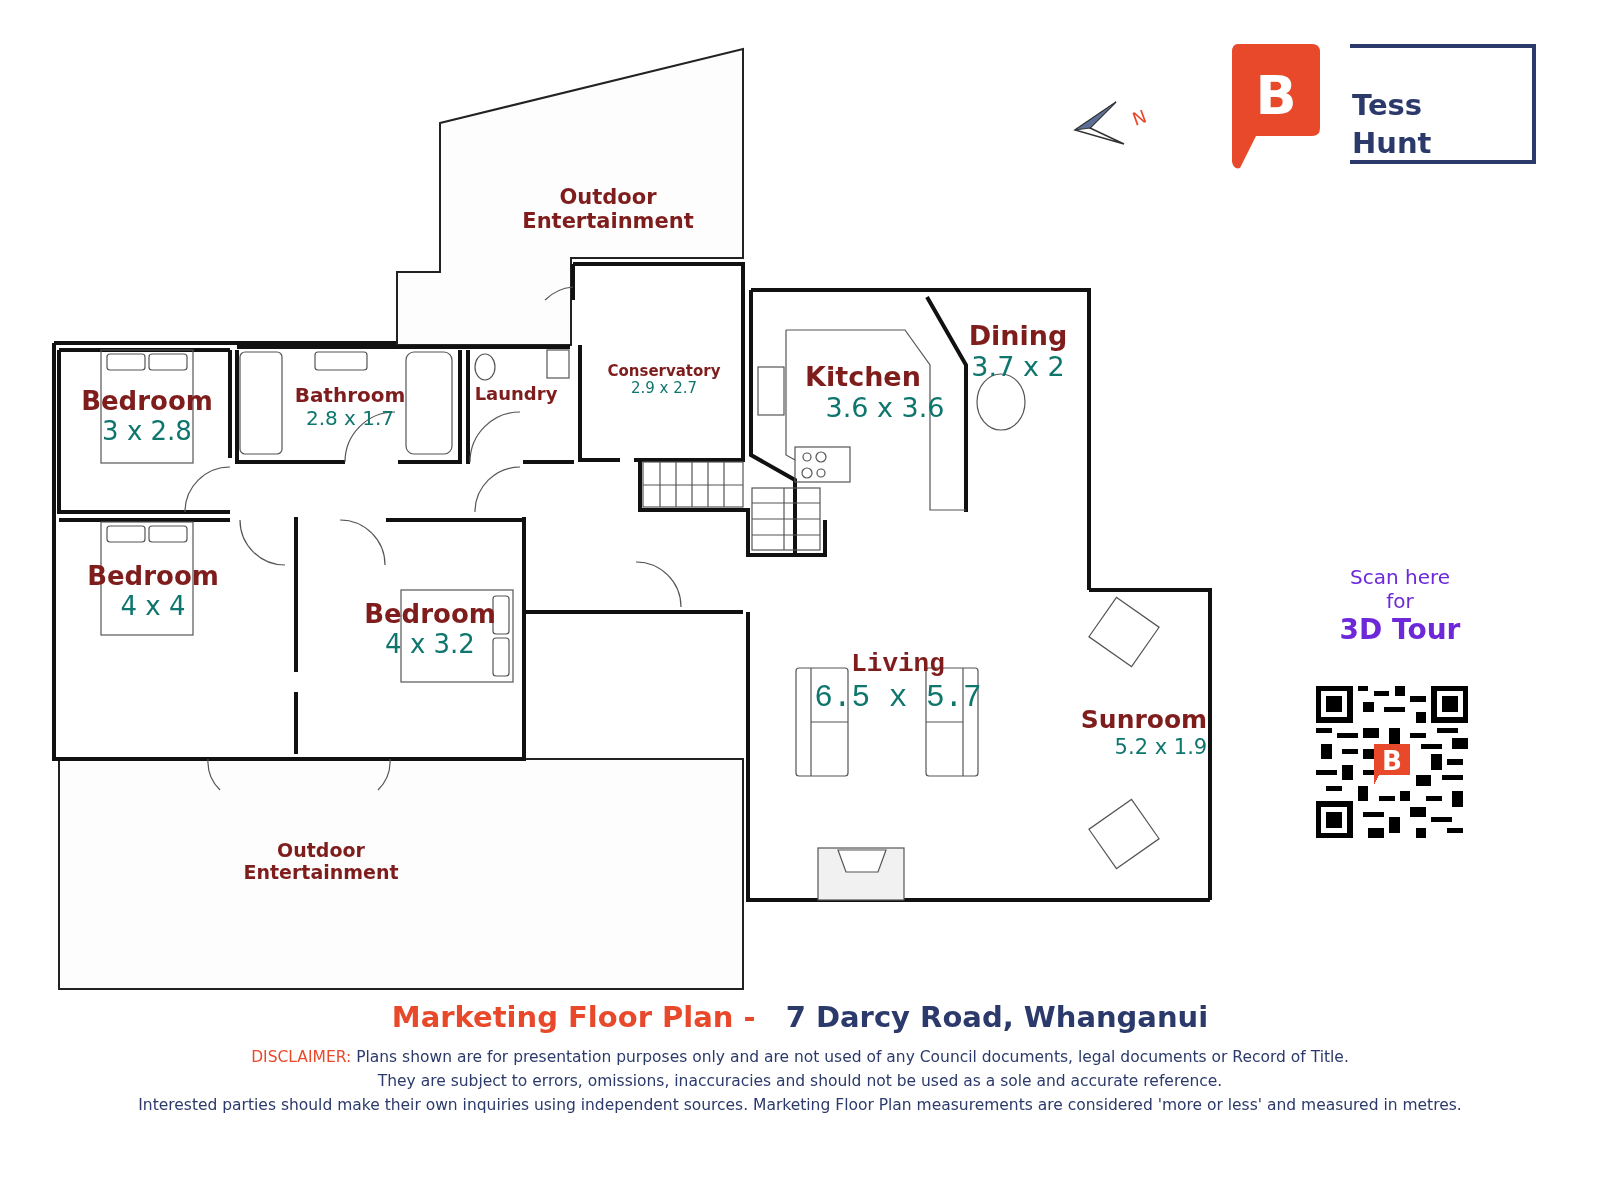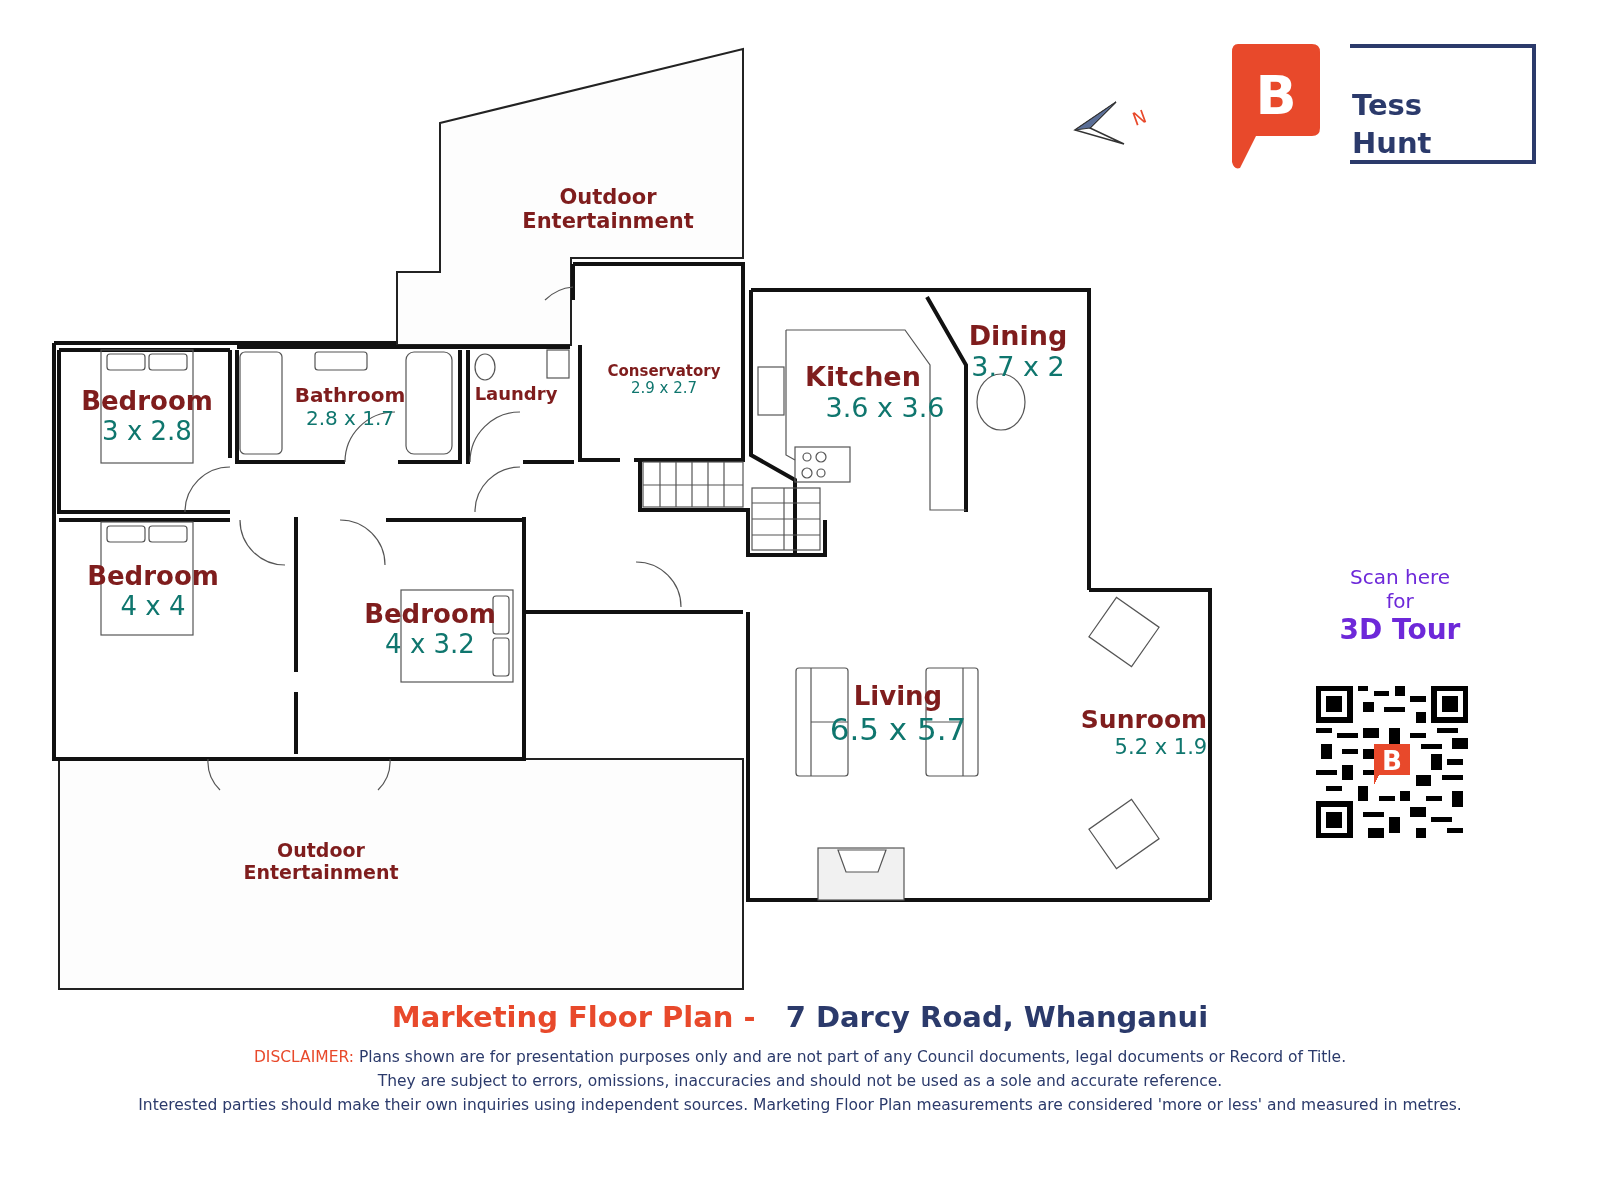--- a/index.html
+++ b/index.html
@@ -180,21 +180,21 @@
 <div class="lbl" style="left:153px; top:562px;">
   <div class="name" style="font-size:26px;">Bedroom</div>
   <div class="dim" style="font-size:26px;">4 x 4</div>
 </div>
 
 <div class="lbl" style="left:430px; top:600px;">
   <div class="name" style="font-size:26px;">Bedroom</div>
   <div class="dim" style="font-size:26px;">4 x 3.2</div>
 </div>
 
-<div class="lbl" style="left:898px; top:682px;">
+<div class="lbl" style="left:898px; top:650px;font-family:Liberation Mono, monospace;">
   <div class="name" style="font-size:26px;">Living</div>
   <div class="dim" style="font-size:31px;">6.5 x 5.7</div>
 </div>
 
 <div class="lbl" style="left:1144px; top:706px;">
   <div class="name" style="font-size:25px;">Sunroom</div>
   <div class="dim" style="font-size:21px;text-align:right;">5.2 x 1.9</div>
 </div>
 
 <div class="lbl name" style="left:321px; top:840px; font-size:19px;">
@@ -273,16 +273,16 @@
   <rect x="11" y="11" width="7" height="6" fill="#e8492b"></rect>
   <polygon points="11,17 12,17 11,19" fill="#e8492b"></polygon>
   <text x="14.5" y="16" text-anchor="middle" font-family="DejaVu Sans, sans-serif" font-weight="bold" font-size="5" fill="#fff">B</text>
 </svg>
 
 <div class="footer-title">
   <span class="red">Marketing Floor Plan - </span><span class="navy">7 Darcy Road, Whanganui</span>
 </div>
 <div class="disc" style="top:1048px;">
   <span class="red">DISCLAIMER:</span>
-  <span>Plans shown are for presentation purposes only and are not part of any Council documents, legal documents or Record of Title.</span>
+  <span>Plans shown are for presentation purposes only and are not used of any Council documents, legal documents or Record of Title.</span>
 </div>
 <div class="disc" style="top:1072px;">They are subject to errors, omissions, inaccuracies and should not be used as a sole and accurate reference.</div>
 <div class="disc" style="top:1096px;">Interested parties should make their own inquiries using independent sources. Marketing Floor Plan measurements are considered 'more or less' and measured in metres.</div>
 
 </body></html>

